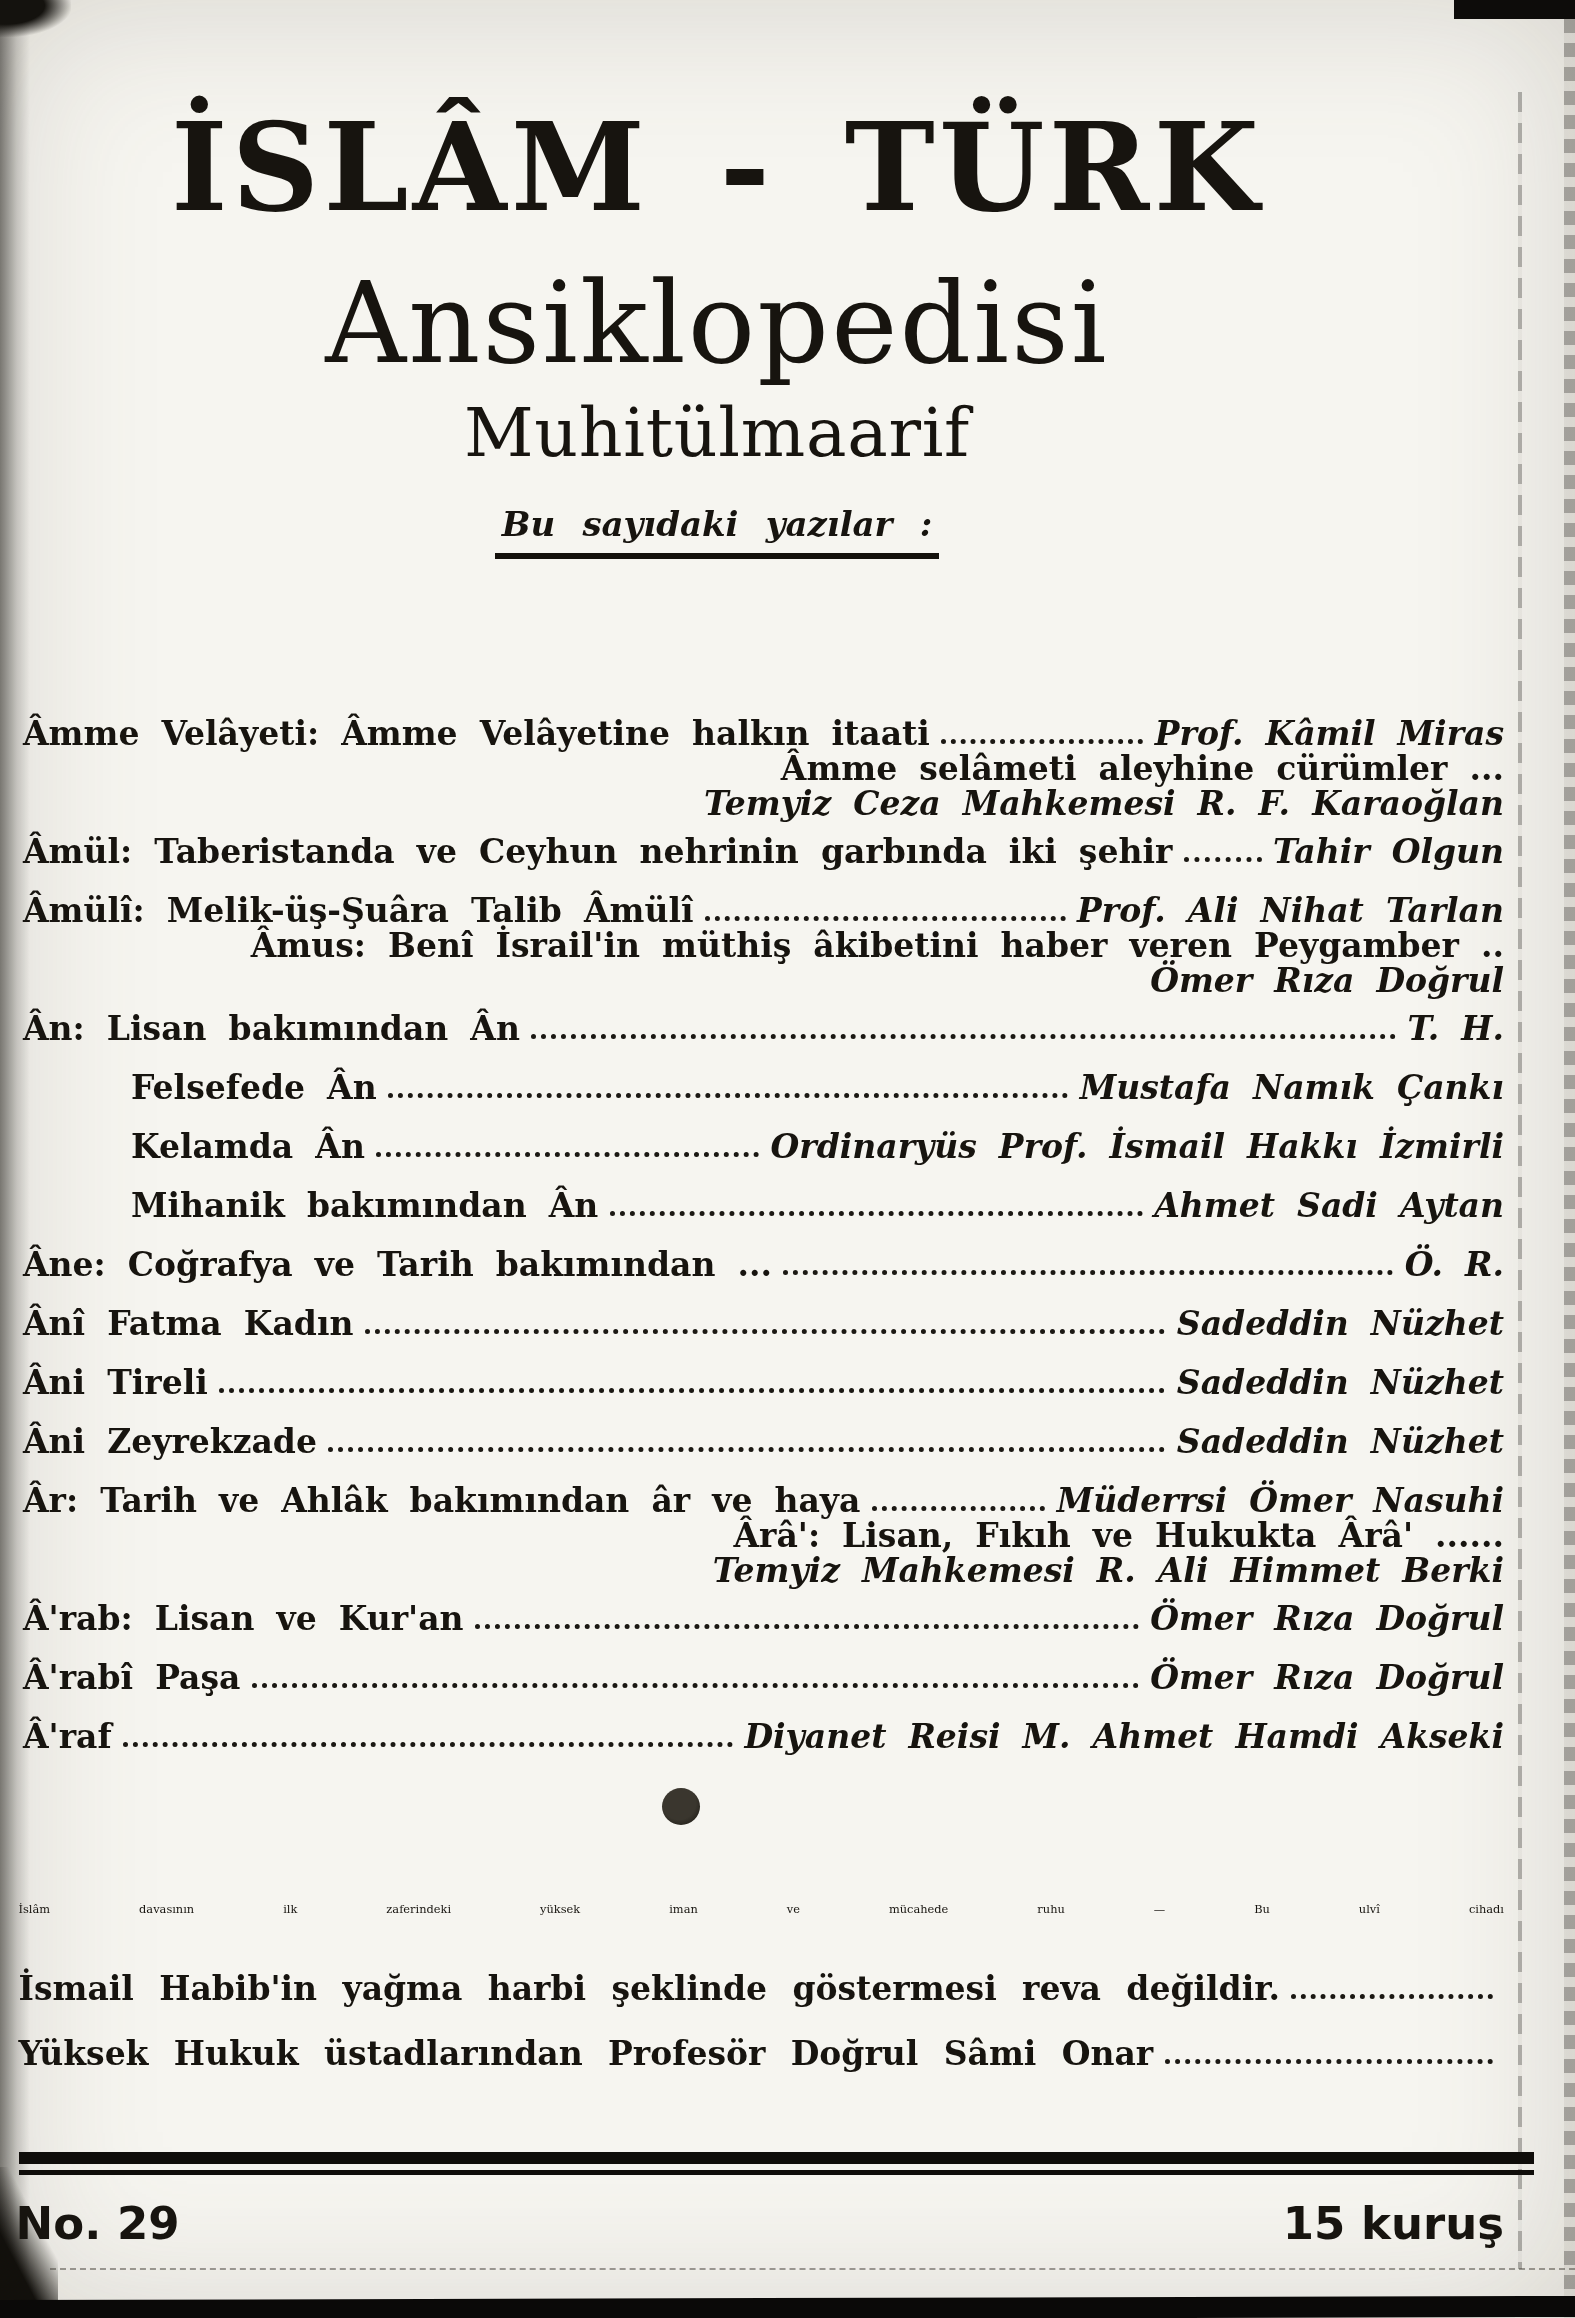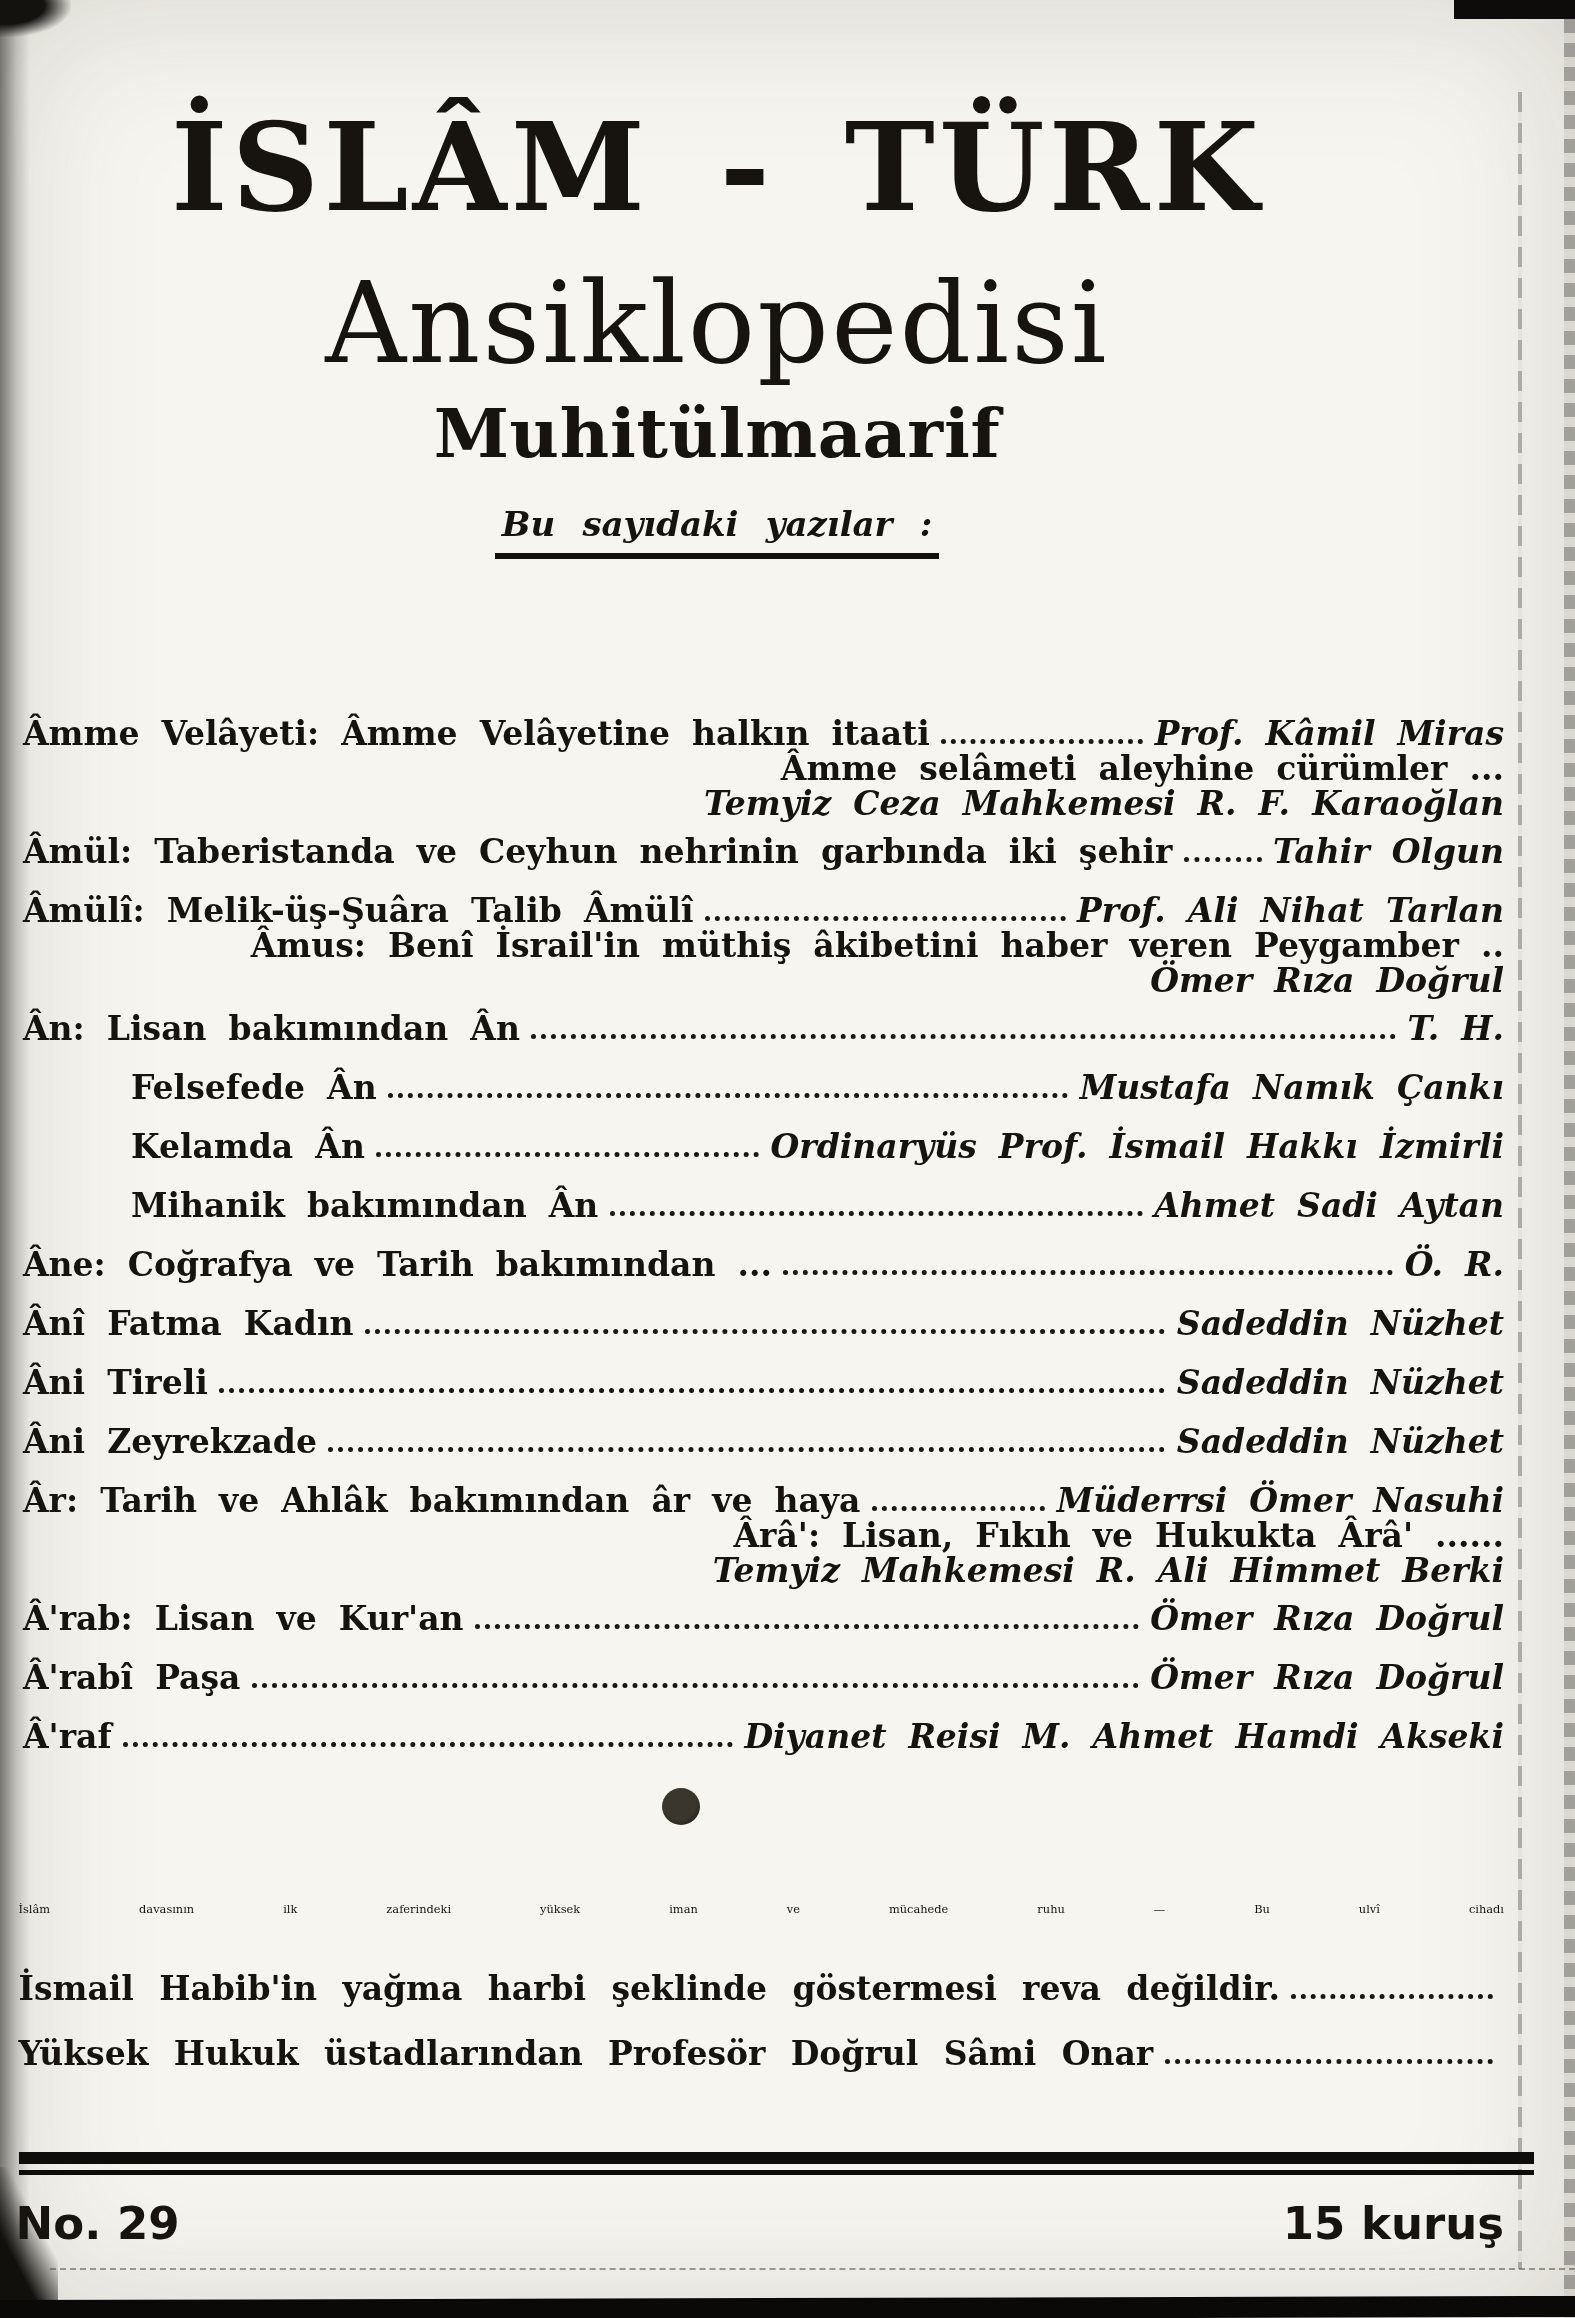--- a/index.html
+++ b/index.html
@@ -24,21 +24,21 @@
     background:repeating-linear-gradient(to bottom, rgba(55,52,47,.65) 0 14px, rgba(150,145,135,.25) 14px 24px); }
   .bottom-dash { position:absolute; left:50px; right:0; top:2268px; height:0;
     border-top:2.8px dashed rgba(70,66,58,.5); }
   .bottom-bar { position:absolute; left:0; right:0; bottom:0; height:21px; background:#0a0908;
     transform:skewY(-.15deg); }
 
   
   .masthead { position:absolute; top:107px; left:39px; right:180px; text-align:center; }
   .m-title  { font-size:121px; font-weight:700; letter-spacing:4.3px; word-spacing:24px; line-height:1; }
   .m-sub1   { margin-top:39px; font-size:112px; font-weight:400; letter-spacing:2.1px; line-height:1; }
-  .m-sub2   { margin-top:20px; font-size:68px;  font-weight:700; letter-spacing:0.7px; line-height:1; }
+  .m-sub2   { margin-top:20px; font-size:68px;  font-weight:400; letter-spacing:0.7px; line-height:1; }
   .m-contents { margin-top:37px; }
   .m-contents span {
     display:inline-block; font-style:italic; font-weight:700; font-size:34px;
     word-spacing:.45em; padding:0 7px 8.5px 7px; border-bottom:6.4px solid #14110c; }
 
   
   .toc { position:absolute; top:693px; left:23px; right:71px; }
   .toc-row { display:flex; align-items:flex-end; height:59px; font-size:33px; font-weight:700;
     word-spacing:.32em; white-space:nowrap; }
   .toc-row.indent { padding-left:108px; }

